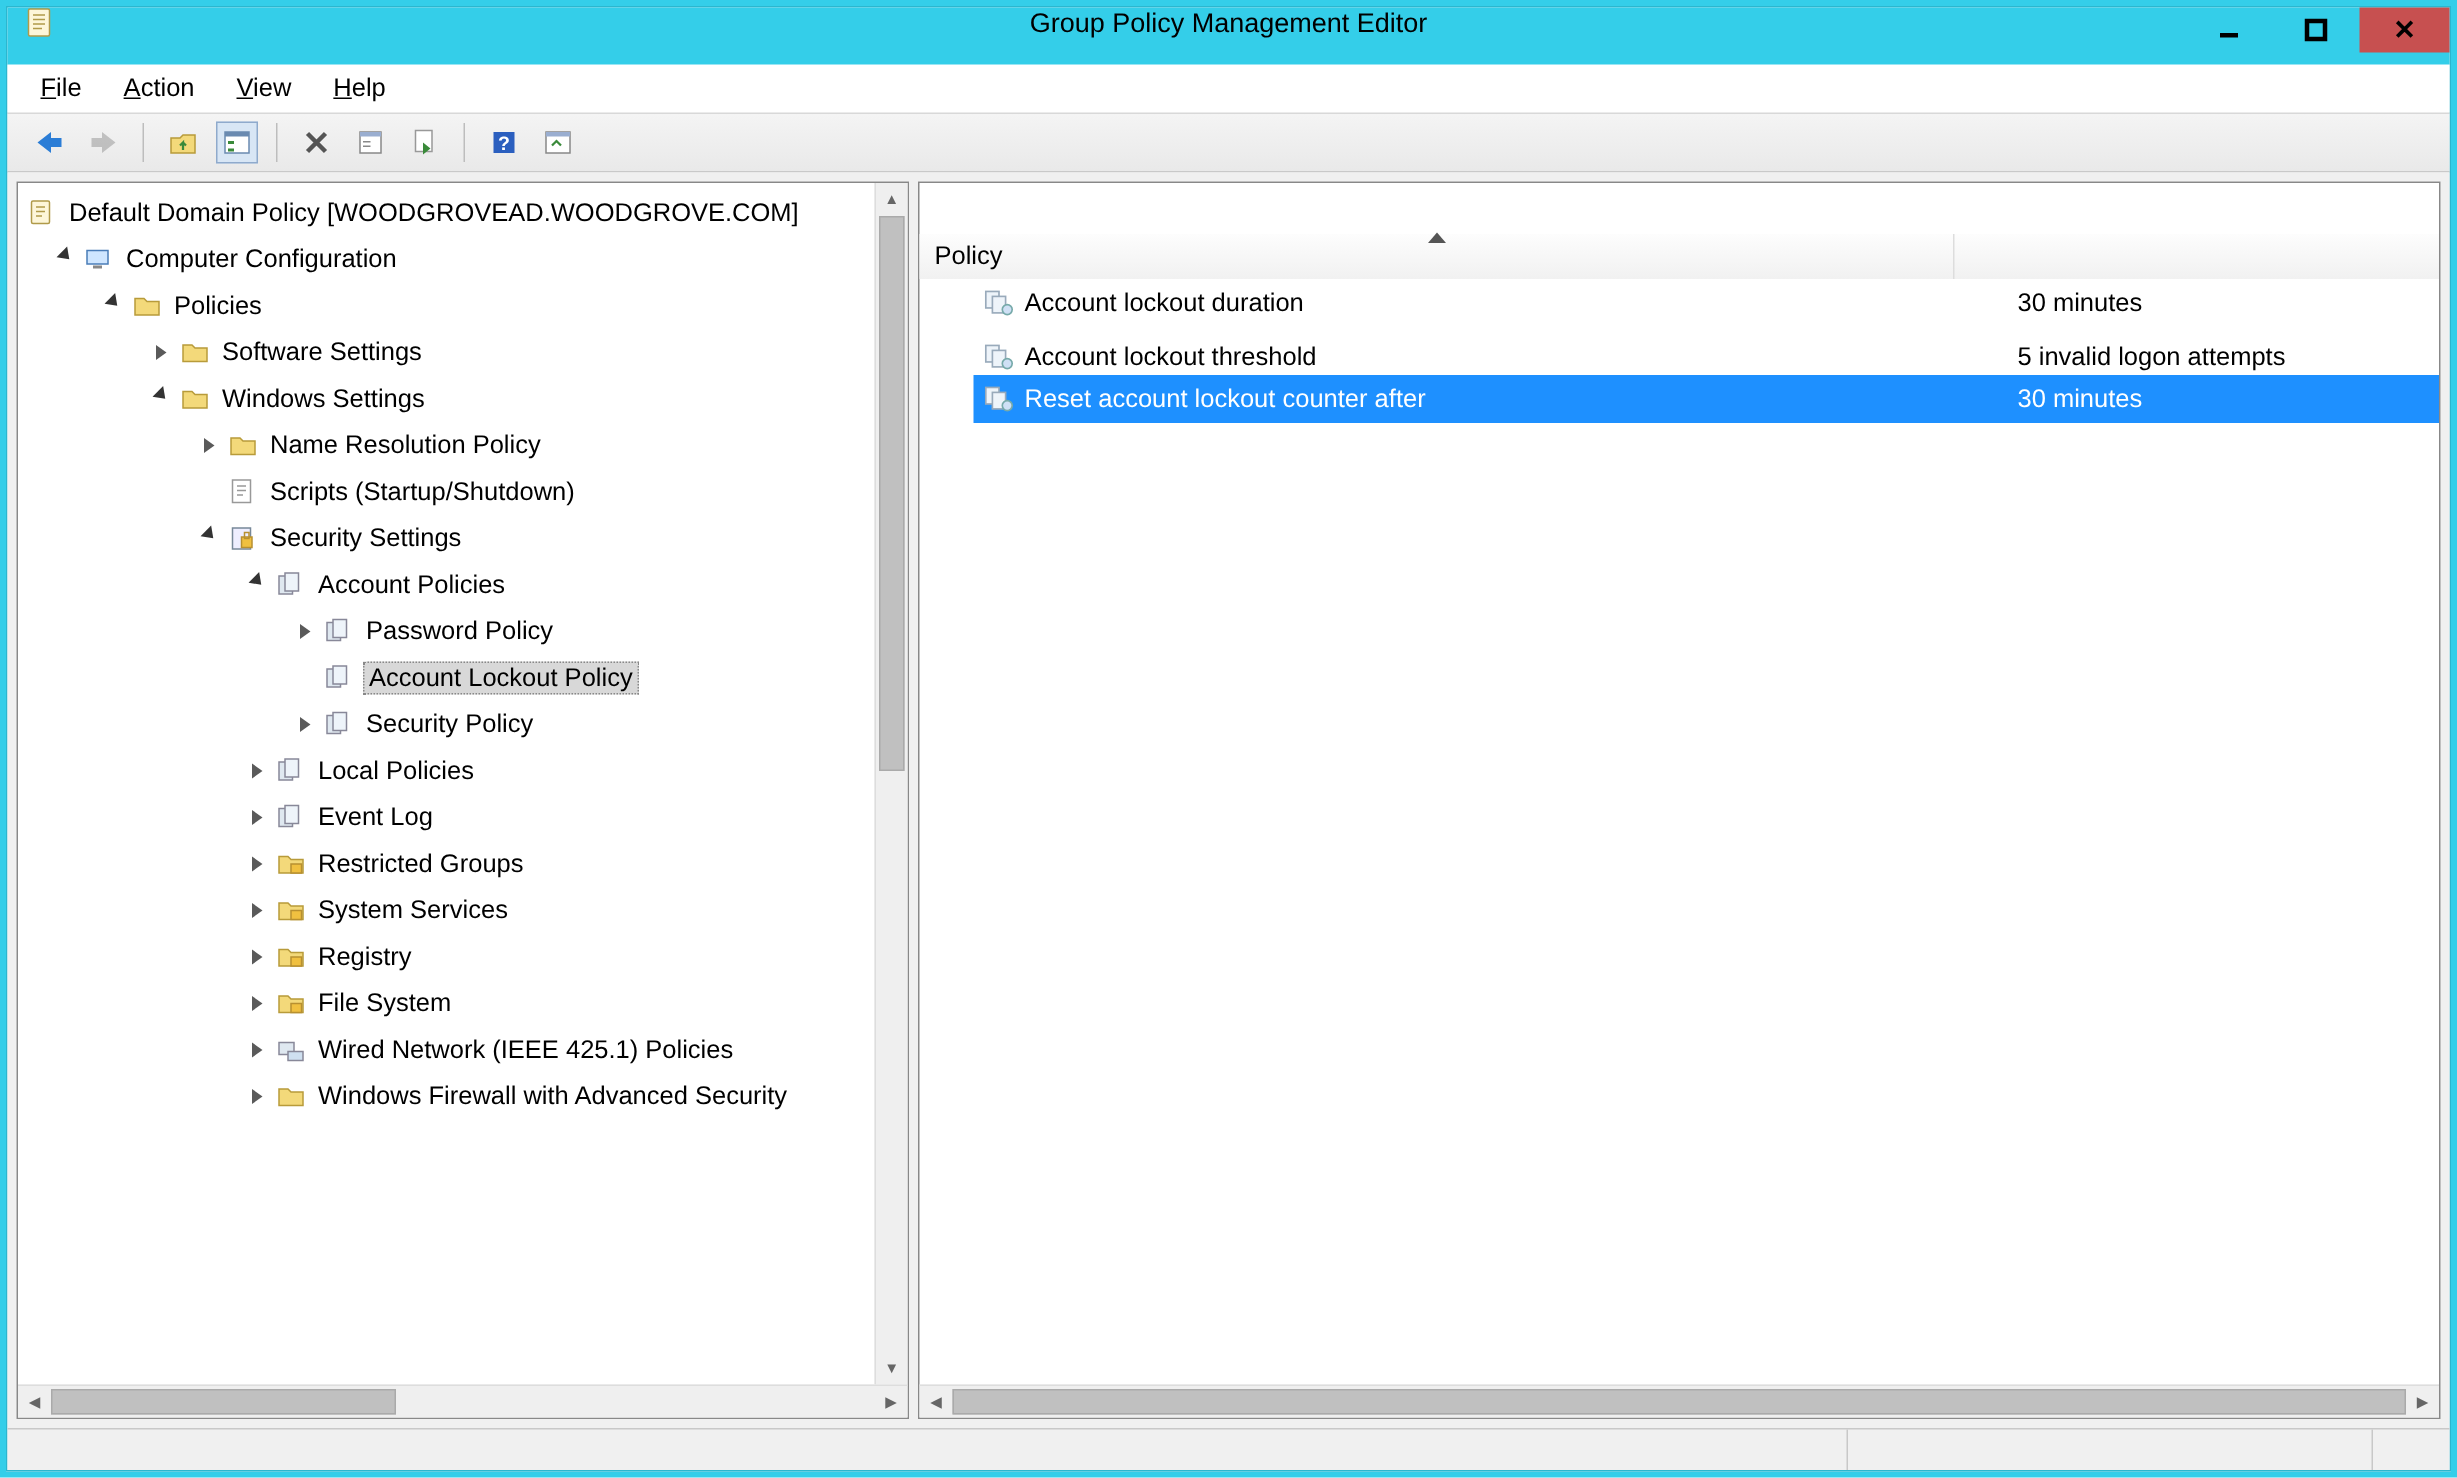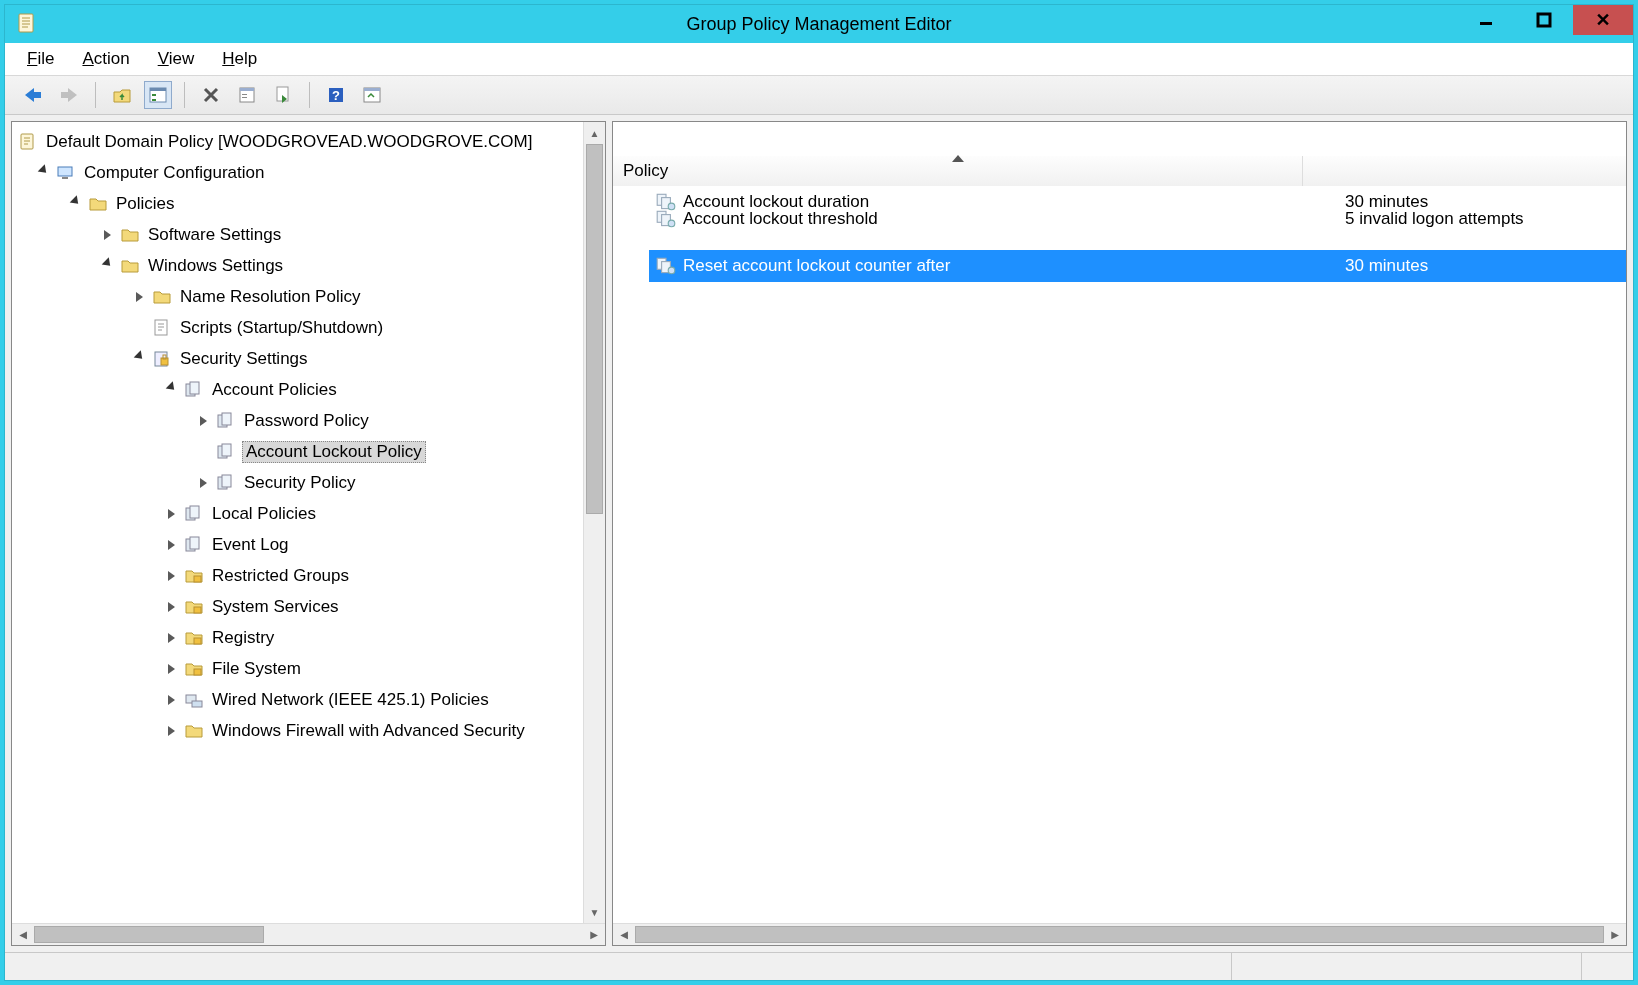--- a/index.html
+++ b/index.html
@@ -17,21 +17,20 @@
   inset: 4px;
   background: #fff;
   border: 1px solid #2cb6ce;
   display: flex;
   flex-direction: column;
 }
 .titlebar {
   height: 38px;
   background: #34cee9;
   display: flex;
-  align-items: center;
   position: relative;
 }
 .titlebar .app-icon {
   width: 20px; height: 22px;
   margin-left: 12px;
   display: inline-flex;
 }
 .titlebar .title {
   position: absolute;
   left: 50%;
@@ -537,21 +536,21 @@
                 <svg viewBox="0 0 20 20">
                   <rect x="2" y="3" width="8" height="10" fill="#eef4fa" stroke="#9ab"></rect>
                   <rect x="6" y="6" width="8" height="10" fill="#eef4fa" stroke="#9ab"></rect>
                   <circle cx="15" cy="14" r="3" fill="#cfe0f5" stroke="#7aa"></circle>
                 </svg>
               </span>
               <span>Account lockout duration</span>
             </div>
           <div class="c2"><span>30 minutes</span></div>
         </div>
-        <div class="list-row" style="top:17px">
+        <div class="list-row" style="top:36px">
           <div class="c1">
               <span class="pi">
                 <svg viewBox="0 0 20 20">
                   <rect x="2" y="3" width="8" height="10" fill="#eef4fa" stroke="#9ab"></rect>
                   <rect x="6" y="6" width="8" height="10" fill="#eef4fa" stroke="#9ab"></rect>
                   <circle cx="15" cy="14" r="3" fill="#cfe0f5" stroke="#7aa"></circle>
                 </svg>
               </span>
               <span>Account lockout threshold</span>
             </div>

